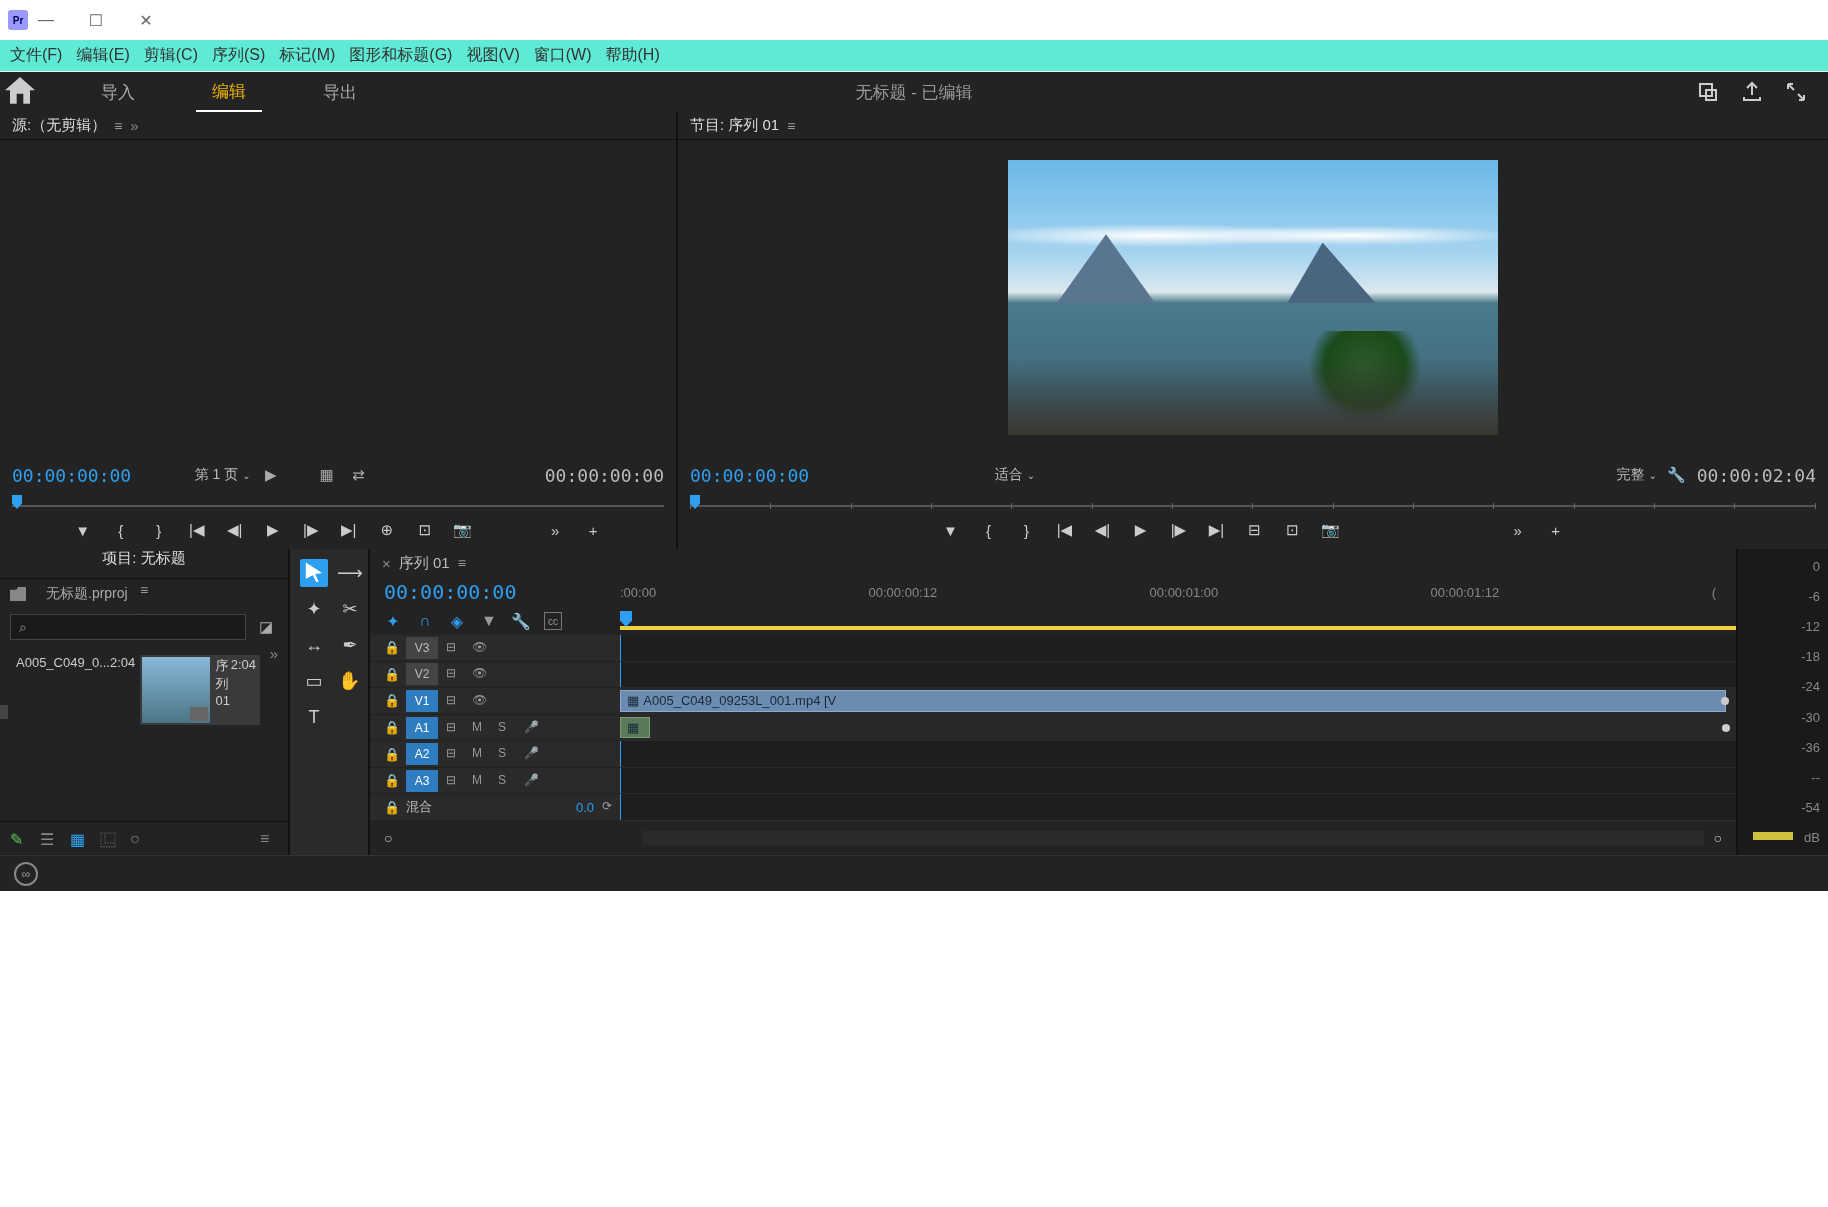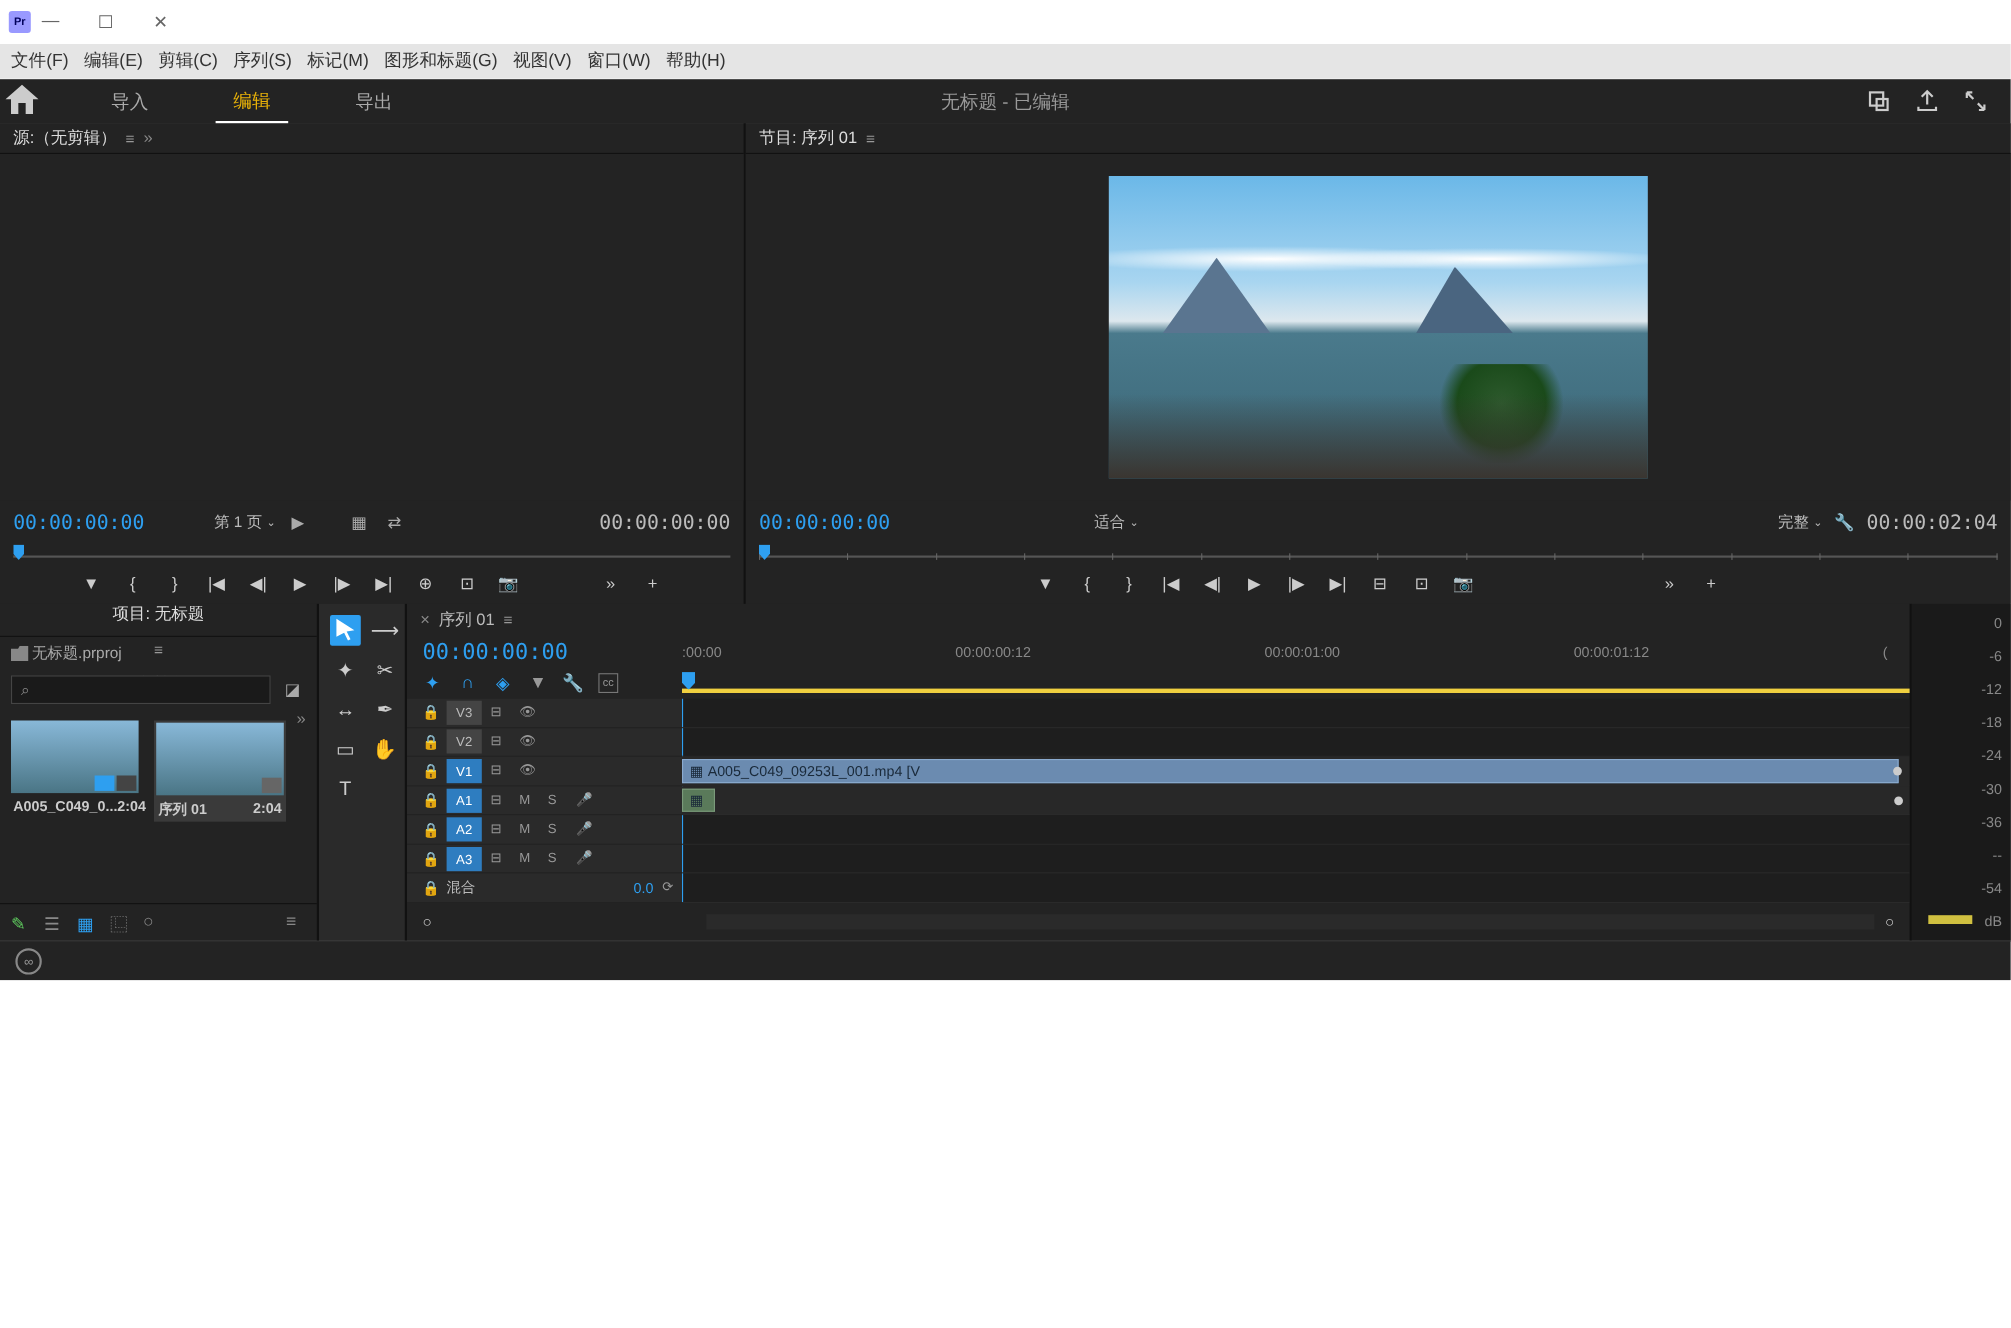--- a/index.html
+++ b/index.html
@@ -2,21 +2,21 @@
 <html><head>
 <meta charset="utf-8">
 <style>
 * { margin: 0; padding: 0; box-sizing: border-box; font-family: "Microsoft YaHei", "Segoe UI", sans-serif; user-select: none; }
 body { width: 1828px; height: 1207px; background: #fff; overflow: hidden; }
 .titlebar { height: 40px; display: flex; align-items: center; padding: 0 8px; background: #fff; }
 .app-icon { width: 20px; height: 20px; background: #9999ff; border-radius: 3px; color: #00005b; font-size: 10px; font-weight: bold; display: flex; align-items: center; justify-content: center; margin-right: 8px; }
 .title-text { color: #444; font-size: 16px; flex: 1; }
 .win-controls { display: flex; gap: 30px; padding-right: 10px; }
 .win-btn { width: 20px; height: 20px; display: flex; align-items: center; justify-content: center; color: #666; cursor: pointer; }
-.menubar { height: 32px; background: #e5e5e5; display: flex; align-items: center; padding: 0 10px; gap: 14px; border-bottom: 1px solid #eee; }
+.menubar { height: 32px; background: #5eead4; display: flex; align-items: center; padding: 0 10px; gap: 14px; border-bottom: 1px solid #eee; }
 .menu-item { color: #333; font-size: 16px; cursor: pointer; }
 .workspace-bar { height: 40px; background: #232323; display: flex; align-items: center; color: #ccc; position: relative; gap: 45px; }
 .home-icon { width: 40px; display: flex; justify-content: center; }
 .ws-tab { padding: 0 16px; height: 40px; display: flex; align-items: center; font-size: 17px; cursor: pointer; color: #aaa; }
 .ws-tab.active { color: #eab308; border-bottom: 2px solid #fff; }
 .ws-center { position: absolute; left: 50%; transform: translateX(-50%); color: #999; font-size: 17px; }
 .ws-right { margin-left: auto; display: flex; gap: 20px; padding-right: 20px; }
 .ws-btn { width: 24px; height: 24px; cursor: pointer; color: #ccc; display: flex; align-items: center; justify-content: center; }
 
 .main-area { display: flex; height: 437px; background: #1b1b1b; }
@@ -47,26 +47,26 @@
 .scrubber-dots span { width: 1px; height: 6px; background: #666; }
 .playhead { position: absolute; left: 0; top: 0; width: 10px; height: 14px; background: #2e9ff0; clip-path: polygon(0 0, 100% 0, 100% 60%, 50% 100%, 0 60%); }
 .transport { height: 34px; display: flex; align-items: center; justify-content: center; gap: 18px; padding-bottom: 4px; }
 .tbtn { width: 20px; height: 20px; color: #ccc; cursor: pointer; display: flex; align-items: center; justify-content: center; font-size: 15px; }
 
 .lower-area { display: flex; height: 306px; background: #111; }
 .project-panel { width: 290px; background: #232323; border-right: 2px solid #111; display: flex; flex-direction: column; }
 .project-tabs { height: 30px; display: flex; align-items: center; padding: 0 10px; gap: 14px; border-bottom: 1px solid #111; font-size: 15px; flex-direction: column; }
 .ptab { color: #888; cursor: pointer; }
 .ptab.active { color: #ddd; }
-.project-file { height: 30px; display: flex; align-items: center; padding: 0 10px; gap: 3px; color: #aaa; font-size: 14px; }
+.project-file { height: 30px; display: flex; align-items: center; padding: 0 10px; gap: 20px; color: #aaa; font-size: 14px; }
 .folder-icon { width: 16px; height: 14px; background: #888; clip-path: polygon(0 20%, 40% 20%, 50% 0, 100% 0, 100% 100%, 0 100%); }
 .search-row { height: 36px; display: flex; align-items: center; padding: 0 10px; gap: 8px; }
 .search-box { flex: 1; height: 26px; background: #1a1a1a; border: 1px solid #444; display: flex; align-items: center; padding: 0 8px; color: #888; font-size: 14px; }
 .thumbs { display: flex; gap: 10px; padding: 10px; }
-.thumb-item { width: 120px; display: flex; flex-direction: column; gap: 4px; cursor: pointer; font-weight: bold; }
+.thumb-item { width: 120px; display: flex; flex-direction: row; gap: 4px; cursor: pointer; }
 .thumb-item.selected { background: #3a3a3a; padding: 2px; }
 .thumb-img { width: 116px; height: 66px; background: linear-gradient(to bottom, #88b8d8 0%, #4a7585 100%); position: relative; }
 .thumb-label { display: flex; justify-content: space-between; font-size: 13px; color: #ccc; padding: 0 2px; }
 .thumb-badges { position: absolute; bottom: 2px; right: 2px; display: flex; gap: 2px; }
 .badge { width: 18px; height: 14px; background: #2e9ff0; }
 .project-footer { margin-top: auto; height: 34px; display: flex; align-items: center; padding: 0 10px; gap: 12px; border-top: 1px solid #111; }
 .pf-icon { width: 18px; height: 18px; color: #888; cursor: pointer; }
 .pf-icon.green { color: #5ec85e; }
 .pf-icon.blue { color: #2e9ff0; }
 

